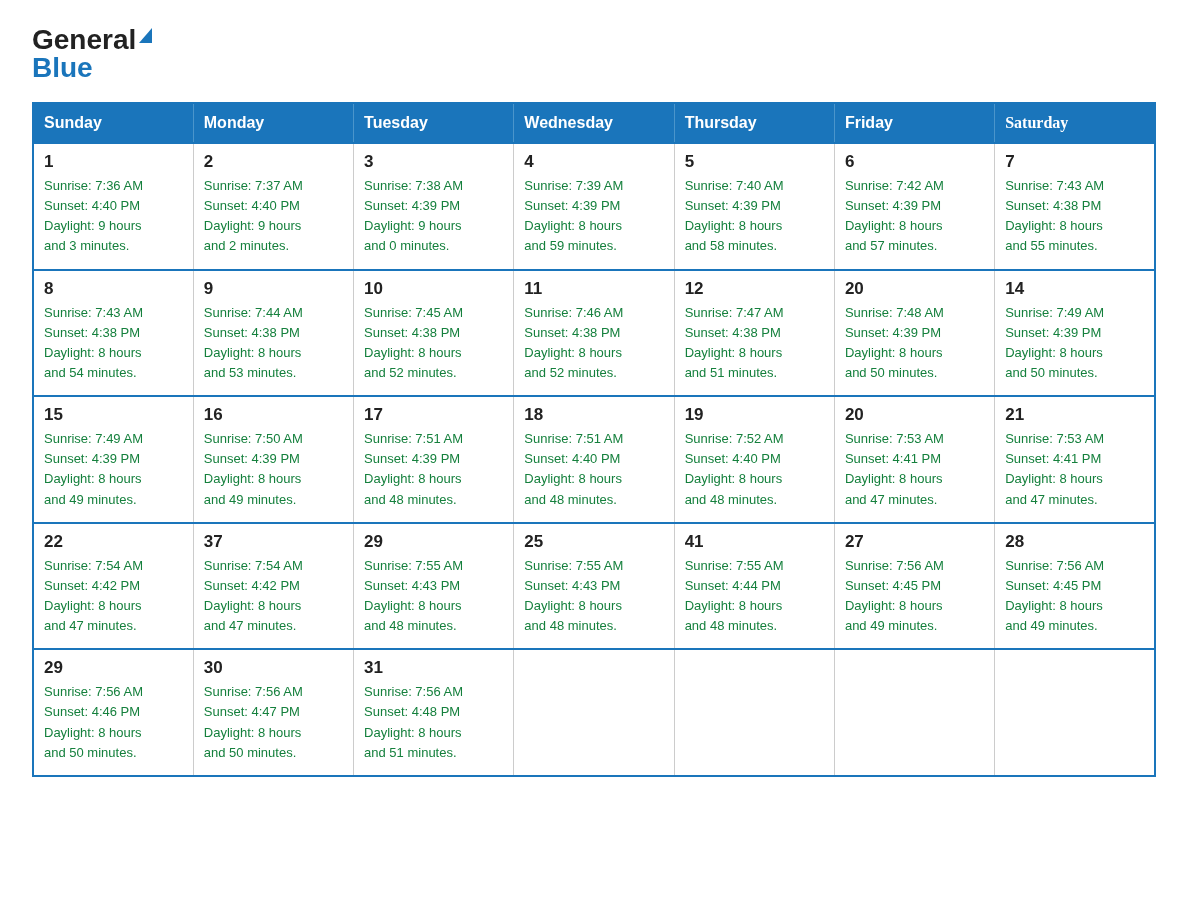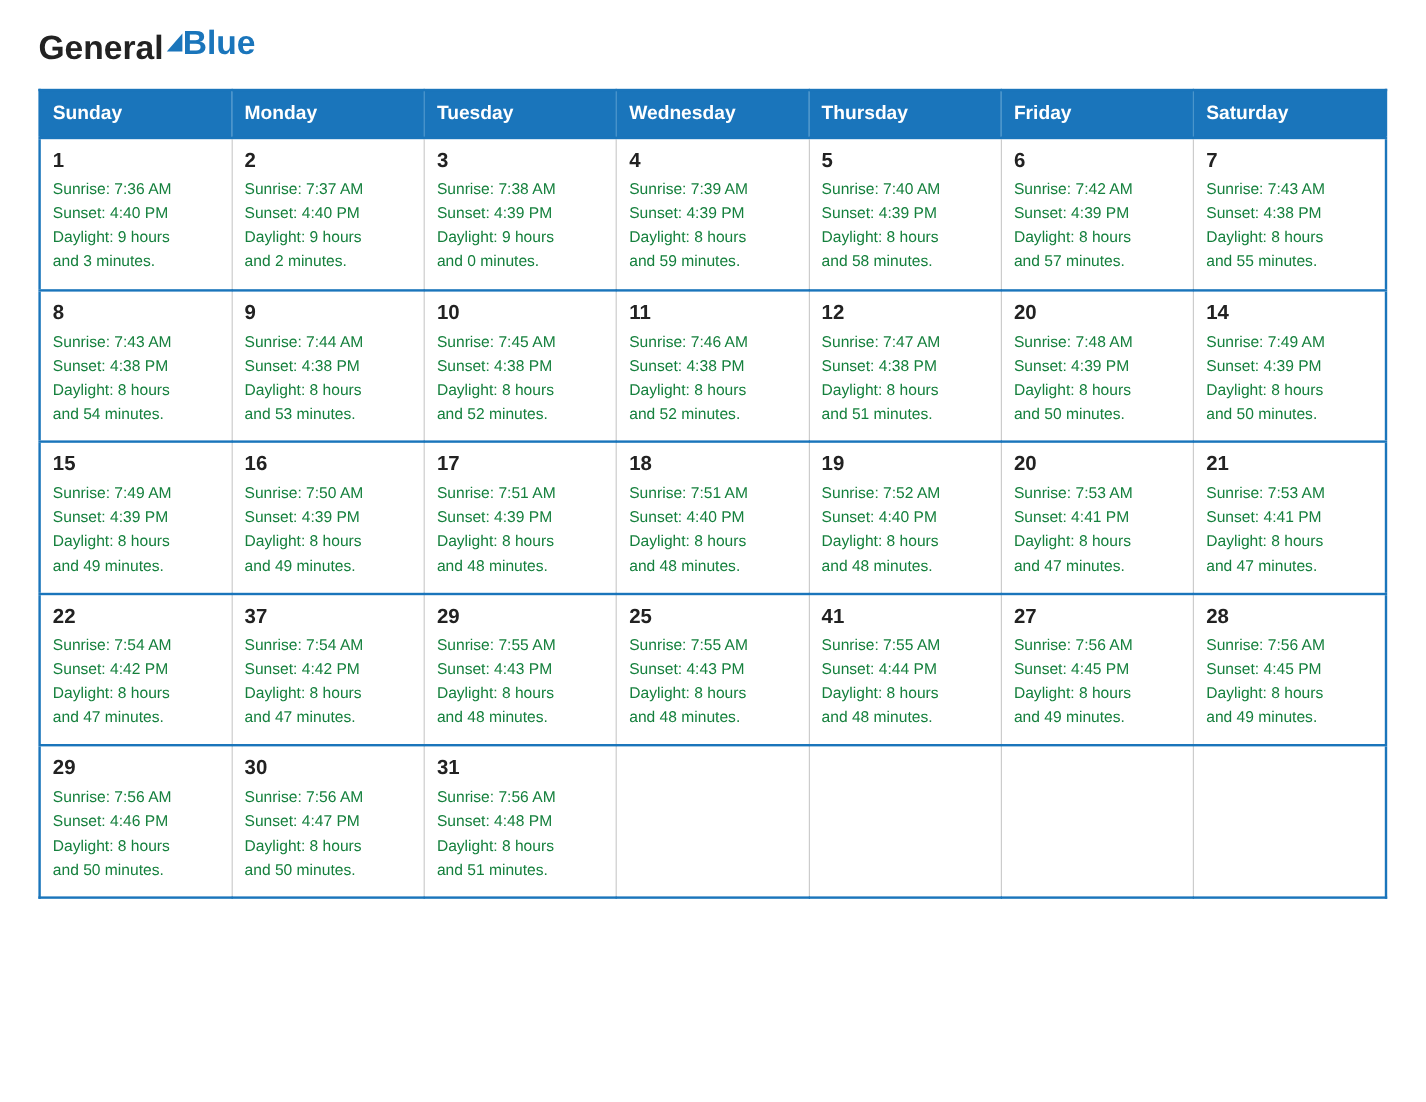--- a/index.html
+++ b/index.html
@@ -11,21 +11,21 @@
       min-height: 918px;
     }
     .header {
       display: flex;
       justify-content: space-between;
       align-items: flex-start;
       margin-bottom: 18px;
     }
     .logo {
       display: flex;
-      flex-direction: row;
+      flex-direction: column;
       align-items: flex-start;
     }
     .title-area {
       text-align: right;
     }
     .month-title {
       font-size: 52px;
       font-weight: bold;
       color: #222;
       line-height: 1.1;
@@ -44,20 +44,21 @@
       background-color: #1a75bb;
       color: #fff;
       font-size: 16px;
       font-weight: bold;
       padding: 10px 10px;
       text-align: left;
       border-right: 1px solid #4a95cb;
     }
     thead tr th:last-child {
       border-right: none;
+      font-family: Liberation Serif, serif;
     }
     tbody tr {
       border-top: 2px solid #1a75bb;
     }
     tbody tr td {
       vertical-align: top;
       padding: 8px 10px 12px 10px;
       font-size: 13.5px;
       color: #222;
       border-right: 1px solid #ccc;

